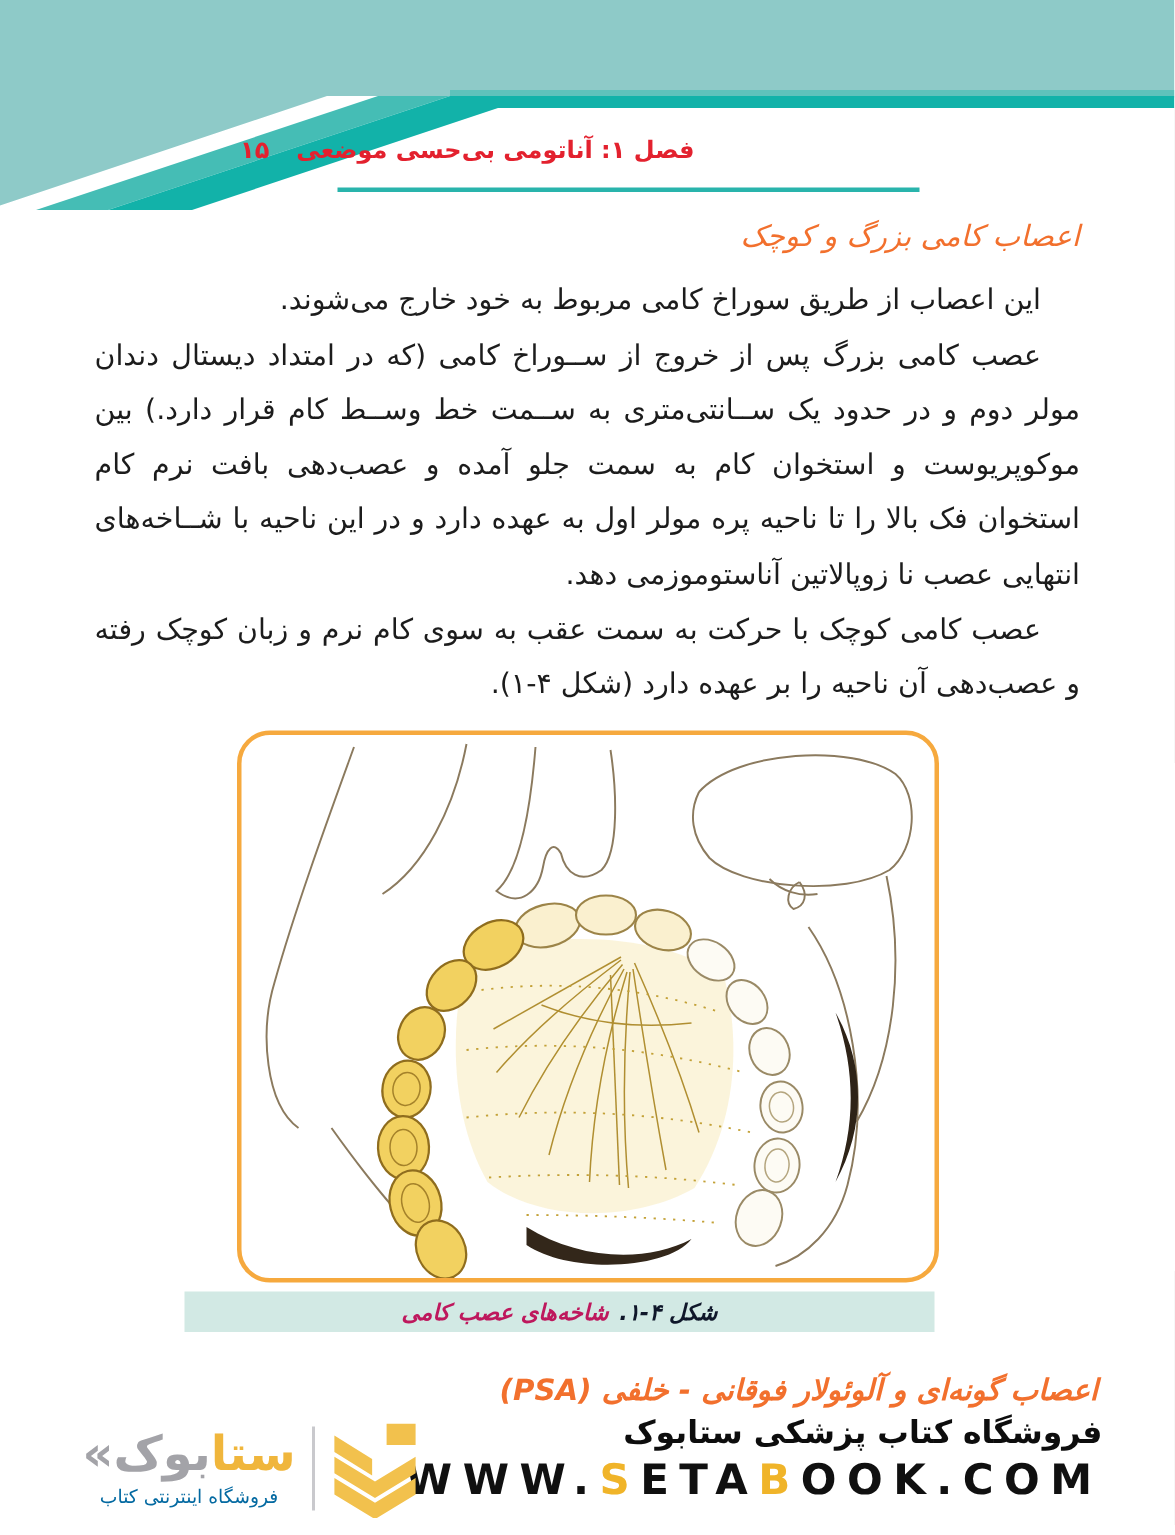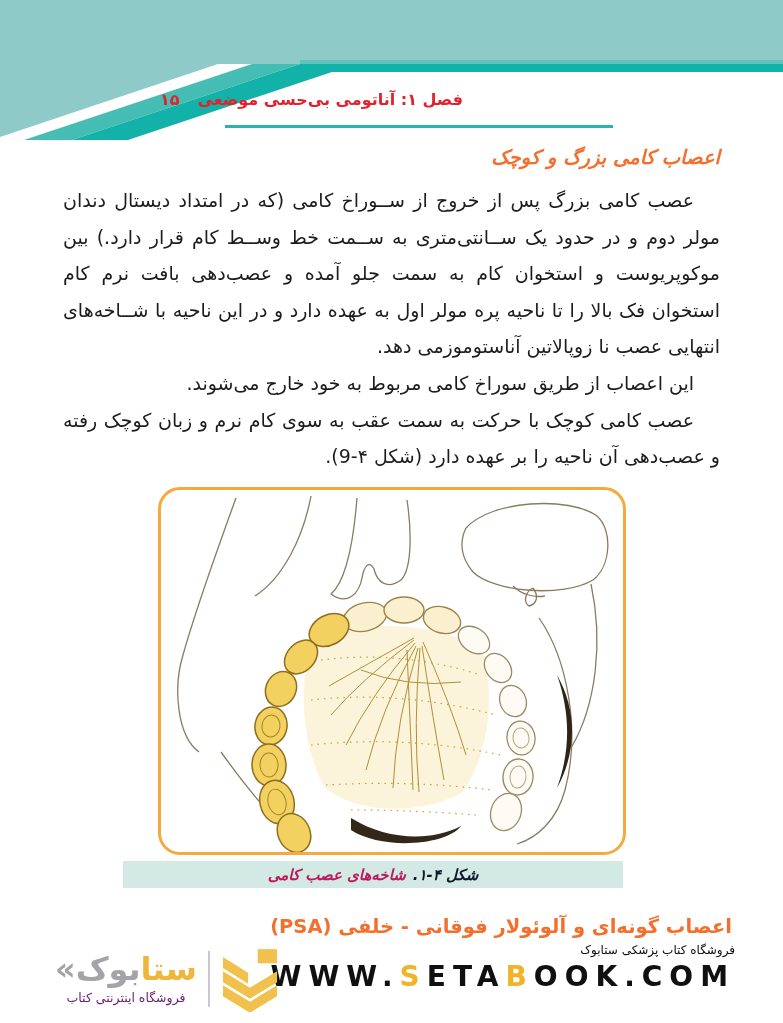--- a/index.html
+++ b/index.html
@@ -15,63 +15,63 @@
     font-size:16px; font-weight:bold; color:#e3212e; white-space:nowrap;
   }
   .hdr-page-num{margin-right:18px;}
   .hdr-underline{
     position:absolute; top:125px; left:225px; width:388px; height:2.5px;
     background:#29b4ac;
   }
   
   .content{position:absolute; top:146px; left:63px; width:657px; direction:rtl;}
   .h-orange{
-    color:#f2702d; font-size:19.5px; font-weight:bold; font-style:italic;
+    color:#f2702d; font-size:19.5px; font-weight:normal; font-style:italic;
     margin:0 0 13px 0; text-align:right;
   }
   .body-p{
     margin:0; font-size:19px; line-height:36.6px; color:#1c1c1c;
     text-align:justify; text-indent:26px;
   }
   
   .figure-box{
     position:absolute; top:487px; left:158px; width:462px; height:362px;
     border:3px solid #f6a93e; border-radius:22px; background:#fff; overflow:hidden;
   }
   .caption-bar{
     position:absolute; top:861px; left:123px; width:500px; height:27px;
     background:#d2e9e4; display:flex; justify-content:center; align-items:center;
     gap:7px; direction:rtl; font-size:15px; font-weight:bold; font-style:italic;
   }
   .caption-label{color:#0f172a;}
   .caption-text{color:#be185d;}
   .heading2{
     position:absolute; top:899px; right:63px; direction:rtl;
-    color:#f2702d; font-size:19.5px; font-weight:bold; 
+    color:#f2702d; font-size:19.5px; font-weight:bold; font-style:italic;
   }
   
   .footer-right{
     position:absolute; top:943px; right:60px;
     display:flex; flex-direction:column; align-items:flex-end; gap:3px;
   }
-  .store-name{direction:rtl; font-size:12px; font-weight:normal; color:#0d0d0d;}
+  .store-name{direction:rtl; font-size:21px; font-weight:bold; color:#0d0d0d;}
   .store-url{
     font-size:28px; font-weight:600; letter-spacing:7px; color:#101010;
     white-space:nowrap;
   }
   .url-hl{color:#f0b429;}
   .footer-left{
     position:absolute; top:946px; left:55px;
     display:flex; flex-direction:row; align-items:center; gap:11px;
   }
   .logo-text-col{display:flex; flex-direction:column; align-items:center;}
   .logo-wordmark{direction:rtl; font-size:32px; font-weight:bold; line-height:1; white-space:nowrap;}
   .lw-yellow{color:#f0b63c;}
   .lw-gray{color:#a3a3a8;}
-  .logo-tagline{direction:rtl; font-size:12.5px; color:#701a75; margin-top:5px;}
+  .logo-tagline{direction:rtl; font-size:12.5px; color:#0369a1; margin-top:5px;}
   .logo-divider{width:2px; height:56px; background:#c9c9cd;}
 </style>
 </head>
 <body>
 
 <div class="page">
 
   <svg class="hdr-svg" width="783" height="145" viewBox="0 0 783 145">
     <polygon points="0,0 783,0 783,64 218,64 0,137" fill="#8ecac8"></polygon>
     <rect x="300" y="60" width="483" height="5" fill="#5fc2bb"></rect>
@@ -79,23 +79,23 @@
     <polygon points="300,64 783,64 783,72 332,72 128,140 72,140" fill="#12b2a9"></polygon>
   </svg>
 
   <div class="hdr-title">
     <span>فصل ۱: آناتومی بی‌حسی موضعی</span><span class="hdr-page-num">۱۵</span>
   </div>
   <div class="hdr-underline"></div>
 
   <div class="content">
     <h2 class="h-orange">اعصاب کامی بزرگ و کوچک</h2>
+    <p class="body-p">این اعصاب از طریق سوراخ کامی مربوط به خود خارج می‌شوند.</p>
     <p class="body-p">عصب کامی بزرگ پس از خروج از ســوراخ کامی (که در امتداد دیستال دندان مولر دوم و در حدود یک ســانتی‌متری به ســمت خط وســط کام قرار دارد.) بین موکوپریوست و استخوان کام به سمت جلو آمده و عصب‌دهی بافت نرم کام استخوان فک بالا را تا ناحیه پره مولر اول به عهده دارد و در این ناحیه با شــاخه‌های انتهایی عصب نا زوپالاتین آناستوموزمی دهد.</p>
-    <p class="body-p">این اعصاب از طریق سوراخ کامی مربوط به خود خارج می‌شوند.</p>
-    <p class="body-p">عصب کامی کوچک با حرکت به سمت عقب به سوی کام نرم و زبان کوچک رفته و عصب‌دهی آن ناحیه را بر عهده دارد (شکل ۴-9).</p>
+    <p class="body-p">عصب کامی کوچک با حرکت به سمت عقب به سوی کام نرم و زبان کوچک رفته و عصب‌دهی آن ناحیه را بر عهده دارد (شکل ۴-۱).</p>
   </div>
 
   <div class="figure-box">
     <svg width="462" height="362" viewBox="0 0 462 362">
 
       <g fill="none" stroke="#8b7a5e" stroke-width="1.3">
         <path d="M75,8 C58,55 36,115 22,165 C12,198 16,246 38,262"></path>
         <path d="M150,6 C142,48 122,88 94,106"></path>
         <path d="M196,8 C192,58 184,92 170,104 C186,116 198,104 201,88 C203,76 208,70 213,79 C216,92 226,100 240,90 C252,78 250,36 246,10"></path>
         <path d="M305,38 C330,10 408,6 436,26 C452,40 450,76 432,90 C402,108 332,102 312,82 C300,68 298,52 305,38"></path>

